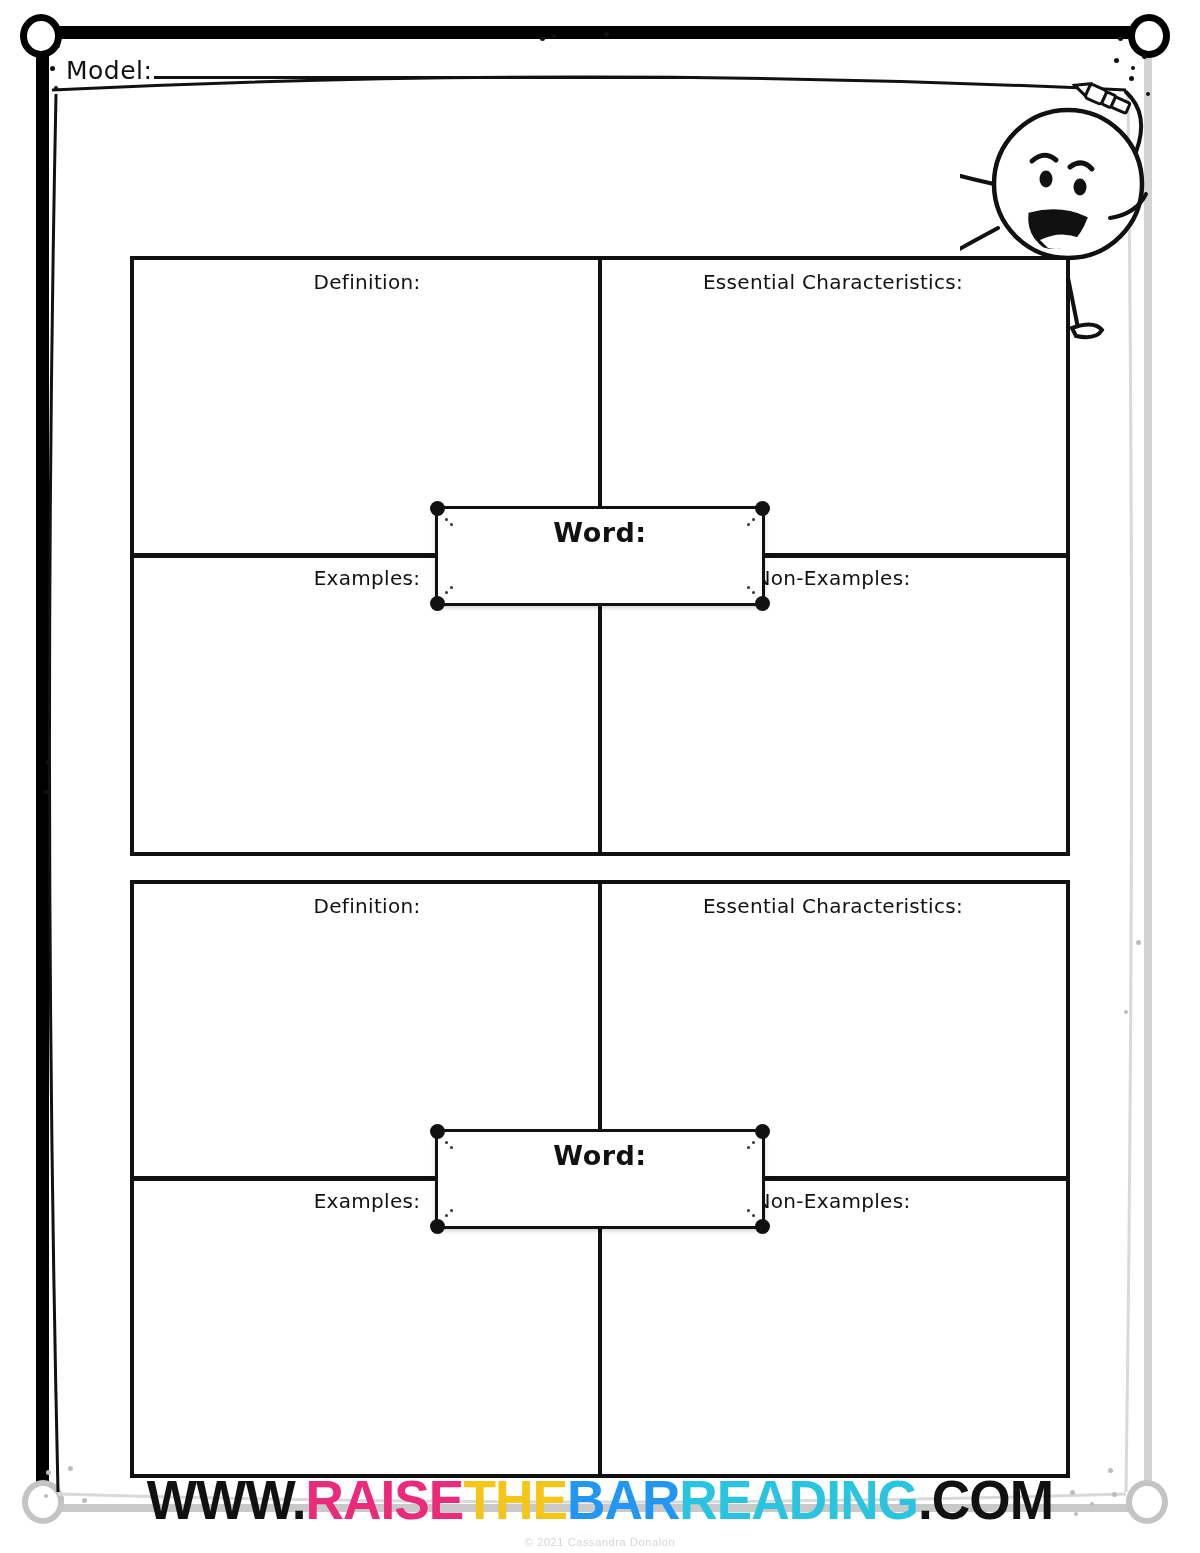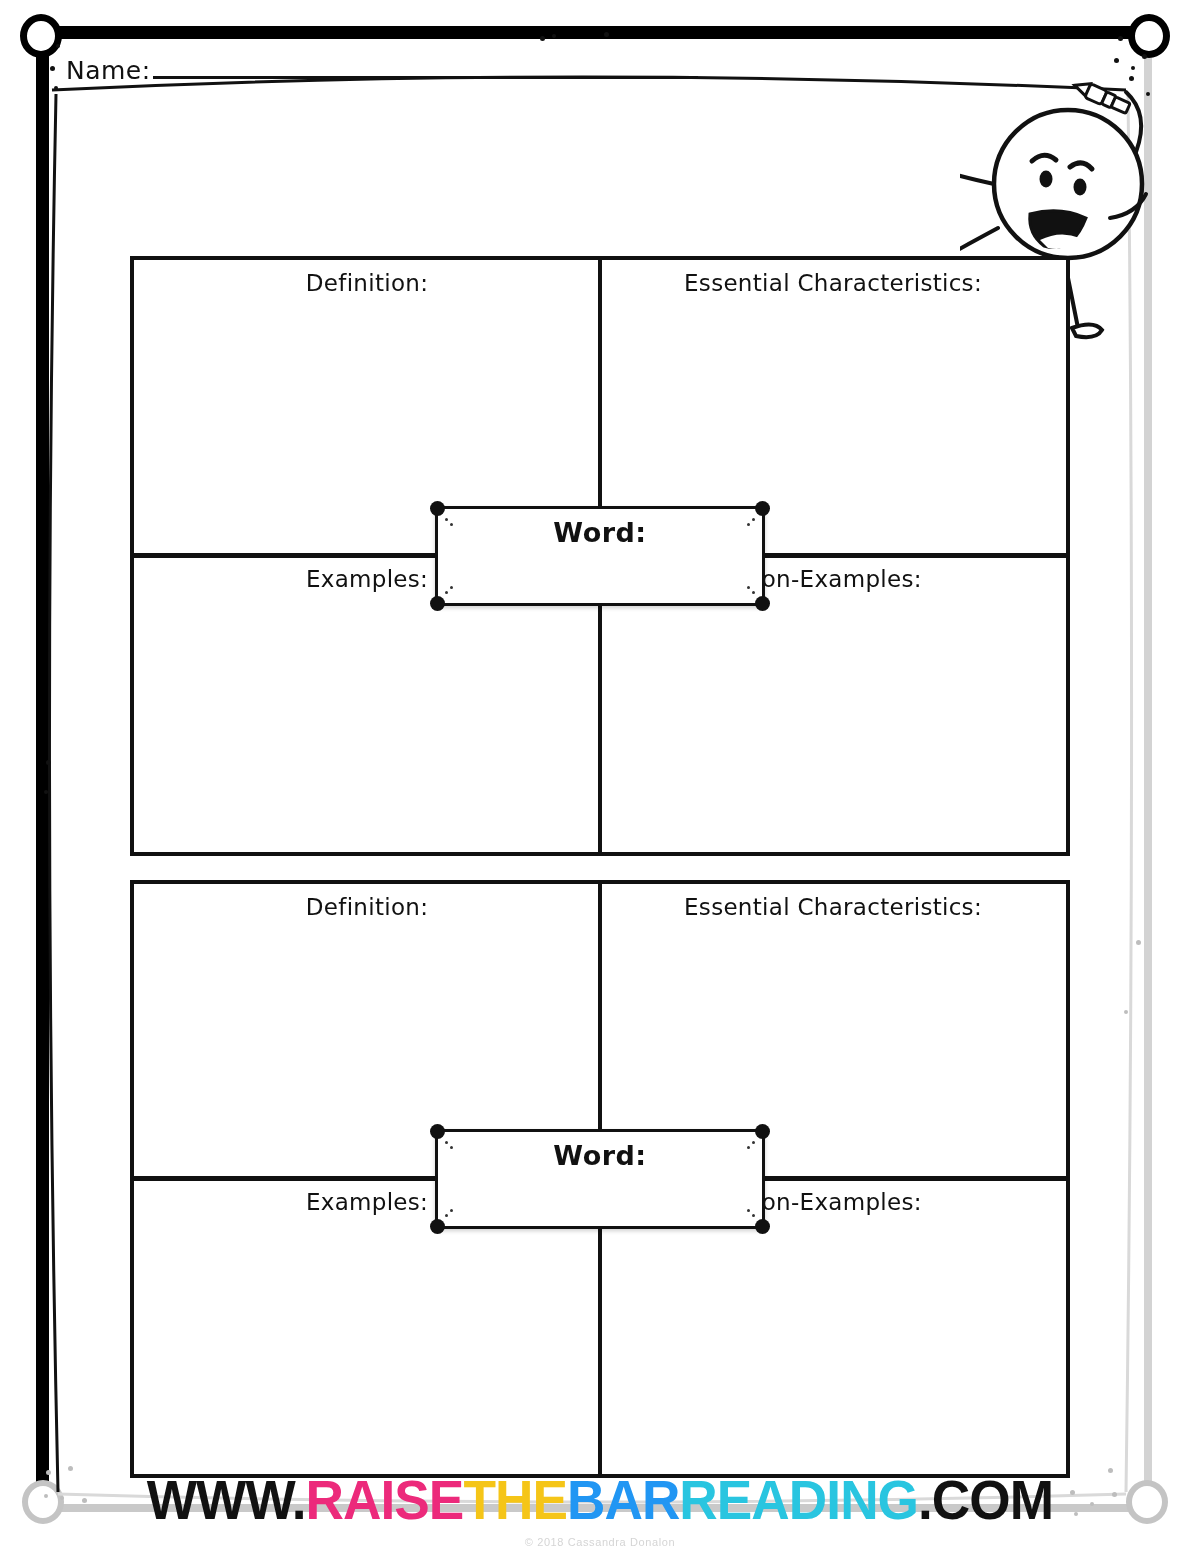--- a/index.html
+++ b/index.html
@@ -131,21 +131,21 @@
     position:absolute;
     left:0; right:0;
     top:49.5%;
     height:5px;
     background:#111;
   }
 
   .cell-label{
     position:absolute;
     font-family:"DejaVu Sans", sans-serif;
-    font-size:23px;
+    font-size:20px;
     color:#111;
     letter-spacing:.3px;
     white-space:nowrap;
   }
   .lbl-def{left:0; right:0; top:10px; text-align:center;}
   .lbl-ess{left:0; right:0; top:10px; text-align:center;}
   .lbl-ex {left:0; right:0; top:10px; text-align:center;}
   .lbl-non{left:0; right:0; top:10px; text-align:center;}
 
   .quad{position:absolute;}
@@ -266,21 +266,21 @@
   <div class="speck gray" style="left:44px;top:1494px;width:4px;height:4px;"></div>
   <div class="speck gray" style="left:60px;top:1496px;width:4px;height:4px;"></div>
   <div class="speck gray" style="left:82px;top:1498px;width:5px;height:5px;"></div>
   <div class="speck gray" style="left:1108px;top:1468px;width:5px;height:5px;"></div>
   <div class="speck gray" style="left:1070px;top:1490px;width:5px;height:5px;"></div>
   <div class="speck gray" style="left:1112px;top:1492px;width:5px;height:5px;"></div>
   <div class="speck gray" style="left:1090px;top:1502px;width:4px;height:4px;"></div>
   <div class="speck gray" style="left:1074px;top:1512px;width:4px;height:4px;"></div>
 
   <div class="name-row">
-    <span class="name-label">Name:</span>
+    <span class="name-label">Model:</span>
     <span class="name-rule"></span>
   </div>
 
 
   <svg class="doodle" viewBox="0 0 220 320">
 
     <circle cx="108" cy="118" r="74" fill="#fff" stroke="#111" stroke-width="4.5"></circle>
 
     <ellipse cx="86" cy="113" rx="6.5" ry="8.5" fill="#111"></ellipse>
     <ellipse cx="120" cy="121" rx="6.5" ry="8.5" fill="#111"></ellipse>
@@ -375,16 +375,16 @@
       <span class="corner-fleck" style="right:12px;top:14px;"></span>
       <span class="corner-fleck" style="left:7px;bottom:9px;"></span>
       <span class="corner-fleck" style="left:12px;bottom:14px;"></span>
       <span class="corner-fleck" style="right:7px;bottom:9px;"></span>
       <span class="corner-fleck" style="right:12px;bottom:14px;"></span>
     </div>
   </div>
 
   <div class="footer">
     <div class="url" id="url-line"><span style="color: rgb(17, 17, 17);">WWW.</span><span style="color: rgb(236, 42, 123);">RAISE</span><span style="color: rgb(245, 197, 24);">THE</span><span style="color: rgb(33, 150, 243);">BAR</span><span style="color: rgb(41, 197, 224);">READING</span><span style="color: rgb(17, 17, 17);">.COM</span></div>
-    <div class="copyright">© 2018 Cassandra Donalon</div>
+    <div class="copyright">© 2021 Cassandra Donalon</div>
   </div>
 
 </div>
 
 </body></html>

